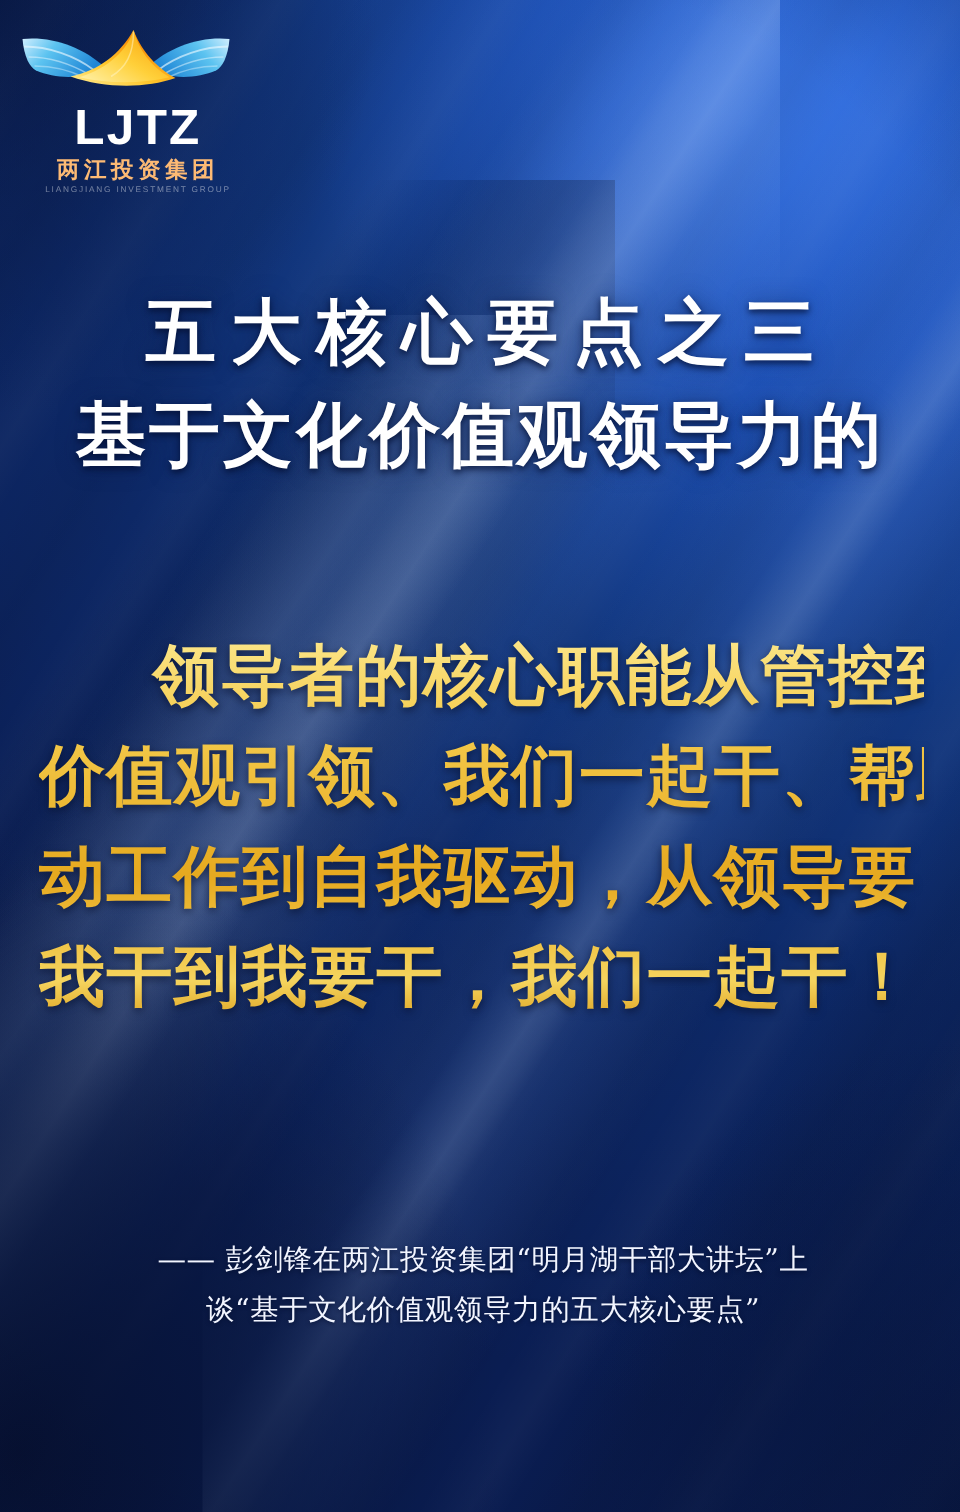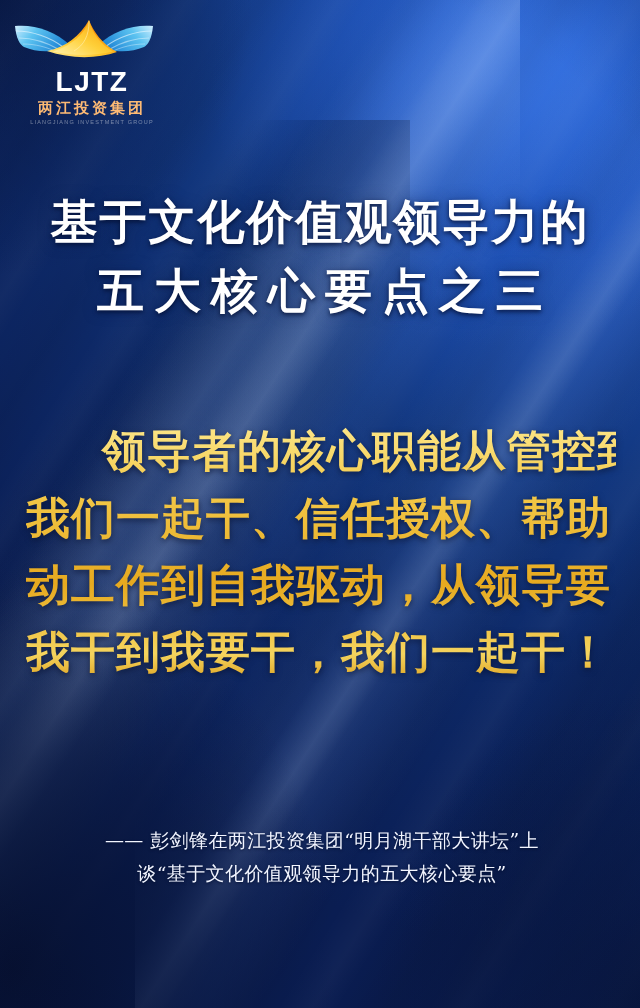--- a/index.html
+++ b/index.html
@@ -106,21 +106,21 @@
     left: 14px;
     top: 16px;
     width: 150px;
   }
   .logo-mark { display:block; width: 140px; height: 50px; }
   .logo-wordmark {
     display: block;
     margin-top: 2px;
     text-align: center;
     color: #ffffff;
-    font-size: 28px;
+    font-size: 33px;
     font-weight: 700;
     letter-spacing: 1.5px;
     line-height: 1;
     padding-left: 6px;
   }
   .logo-cn {
     display: block;
     text-align: center;
     color: #fdba74;
     font-size: 15px;
@@ -261,27 +261,27 @@
       <path d="M150 8 C158 30 176 56 206 72 C166 86 112 86 66 70 C104 62 132 40 150 8 Z" fill="url(#gFlame)"></path>
       <path d="M150 8 C142 34 118 58 78 71 C116 80 160 80 198 71 C172 56 157 34 150 8 Z" fill="url(#gFlame2)" opacity=".92"></path>
       <path d="M150 10 C150 40 140 58 120 70" stroke="#fff6c8" stroke-width="2" fill="none" opacity=".5"></path>
     </svg>
     <span class="logo-wordmark">LJTZ</span>
     <span class="logo-cn">两江投资集团</span>
     <span class="logo-en">LIANGJIANG INVESTMENT GROUP</span>
   </div>
 
   <div class="headline">
+    <span class="h-line second">五大核心要点之三</span>
     <span class="h-line">基于文化价值观领导力的</span>
-    <span class="h-line second">五大核心要点之三</span>
   </div>
 
   <div class="body-quote">
     <span class="b-line indent">领导者的核心职能从管控到</span>
-    <span class="b-line">我们一起干、信任授权、帮助</span>
+    <span class="b-line">价值观引领、我们一起干、帮助</span>
     <span class="b-line">动工作到自我驱动，从领导要</span>
     <span class="b-line">我干到我要干，我们一起干！</span>
   </div>
 
   <div class="attribution">
     <span class="a-line">—— 彭剑锋在两江投资集团“明月湖干部大讲坛”上</span>
     <span class="a-line">谈“基于文化价值观领导力的五大核心要点”</span>
   </div>
 
 </div>

